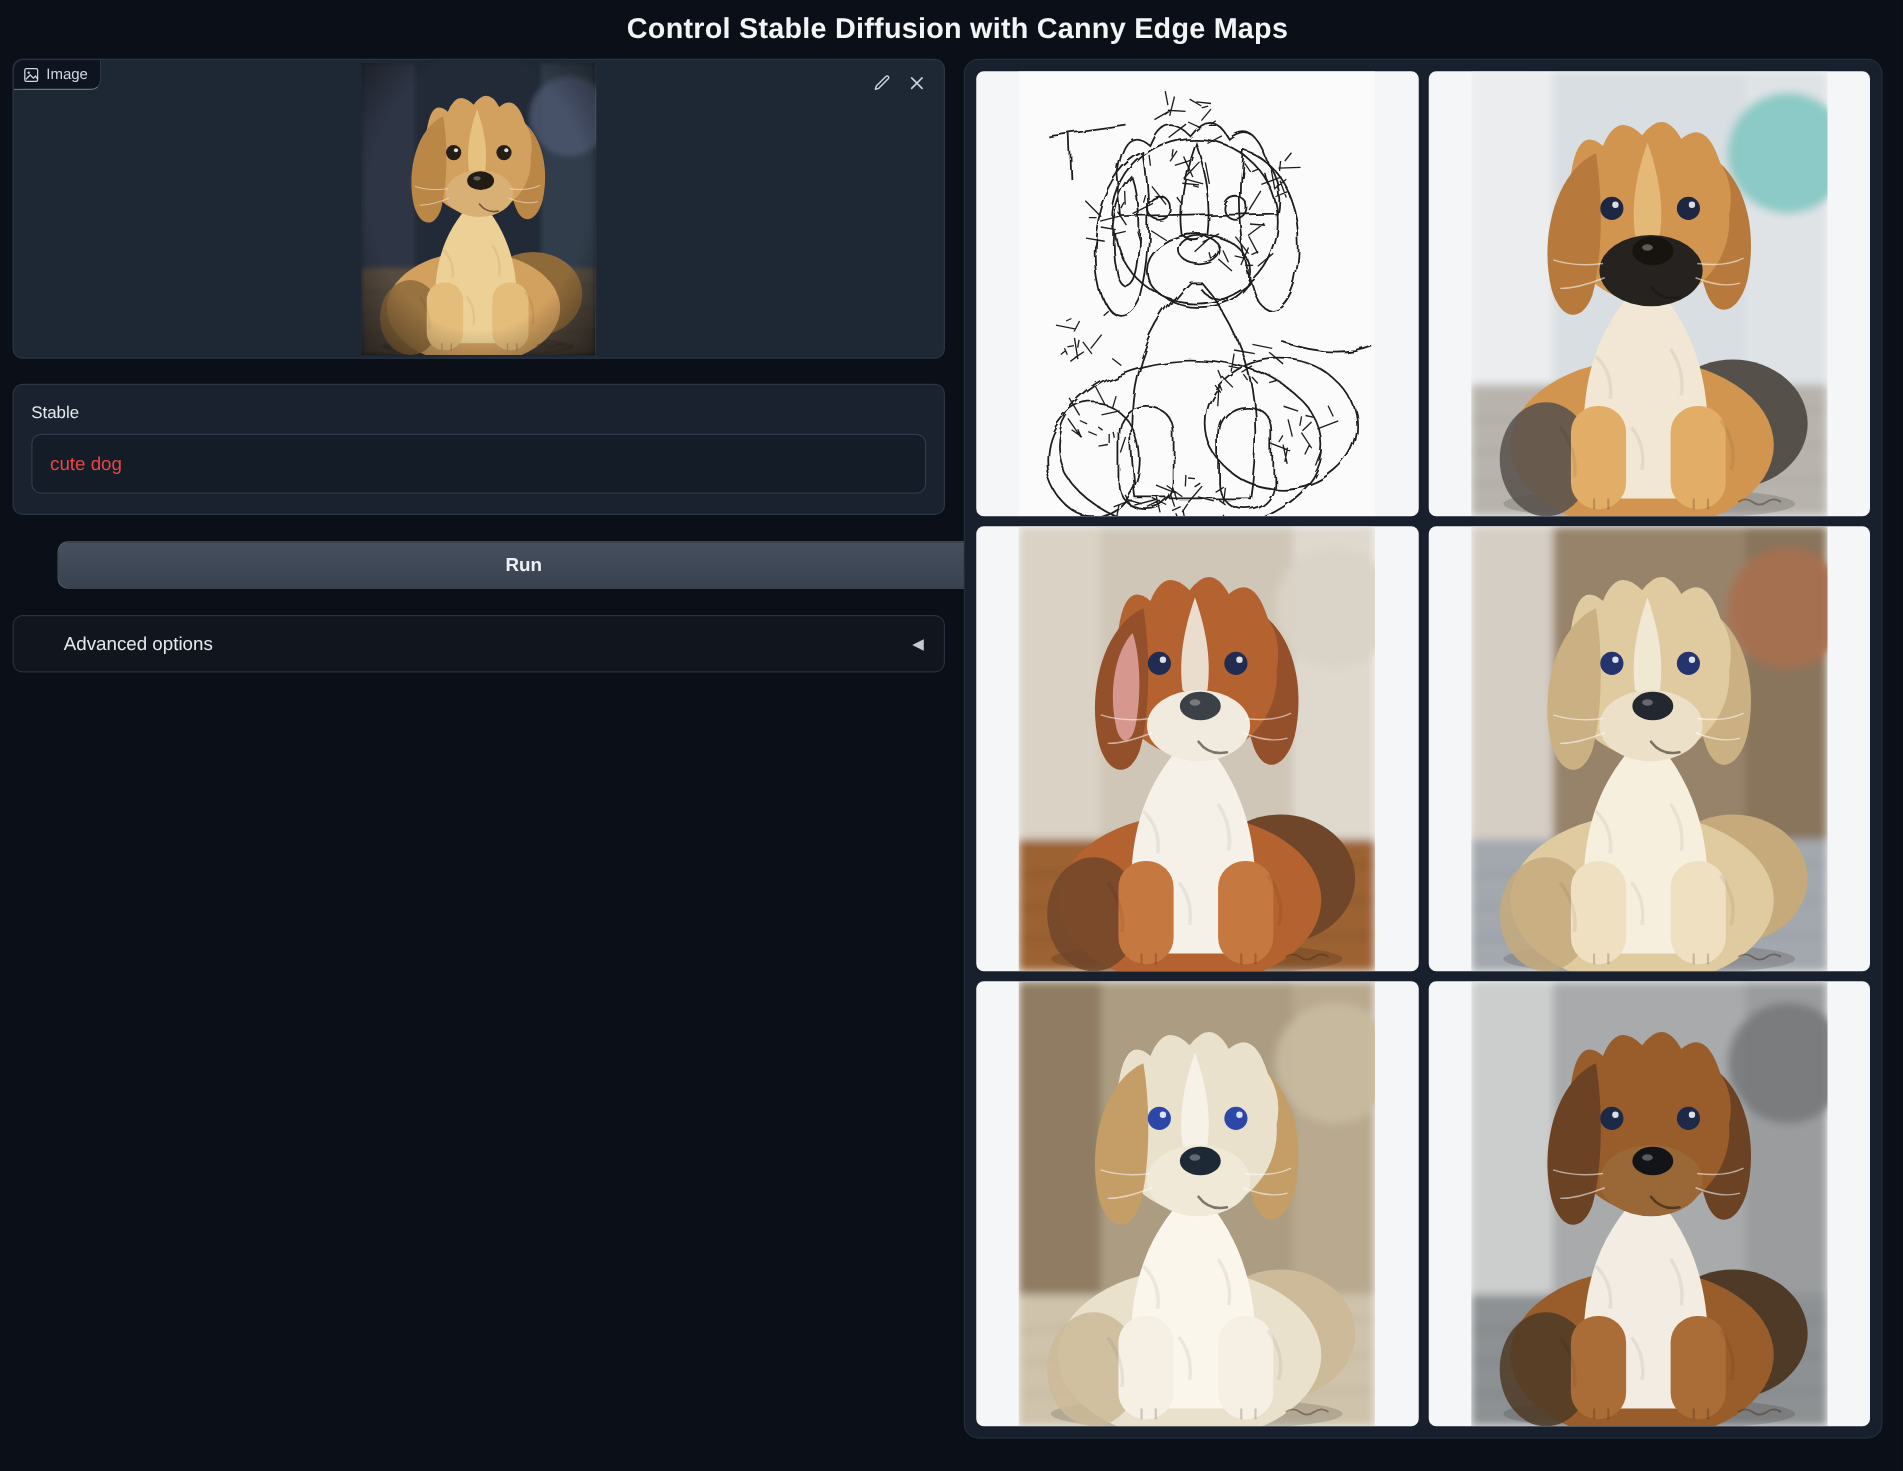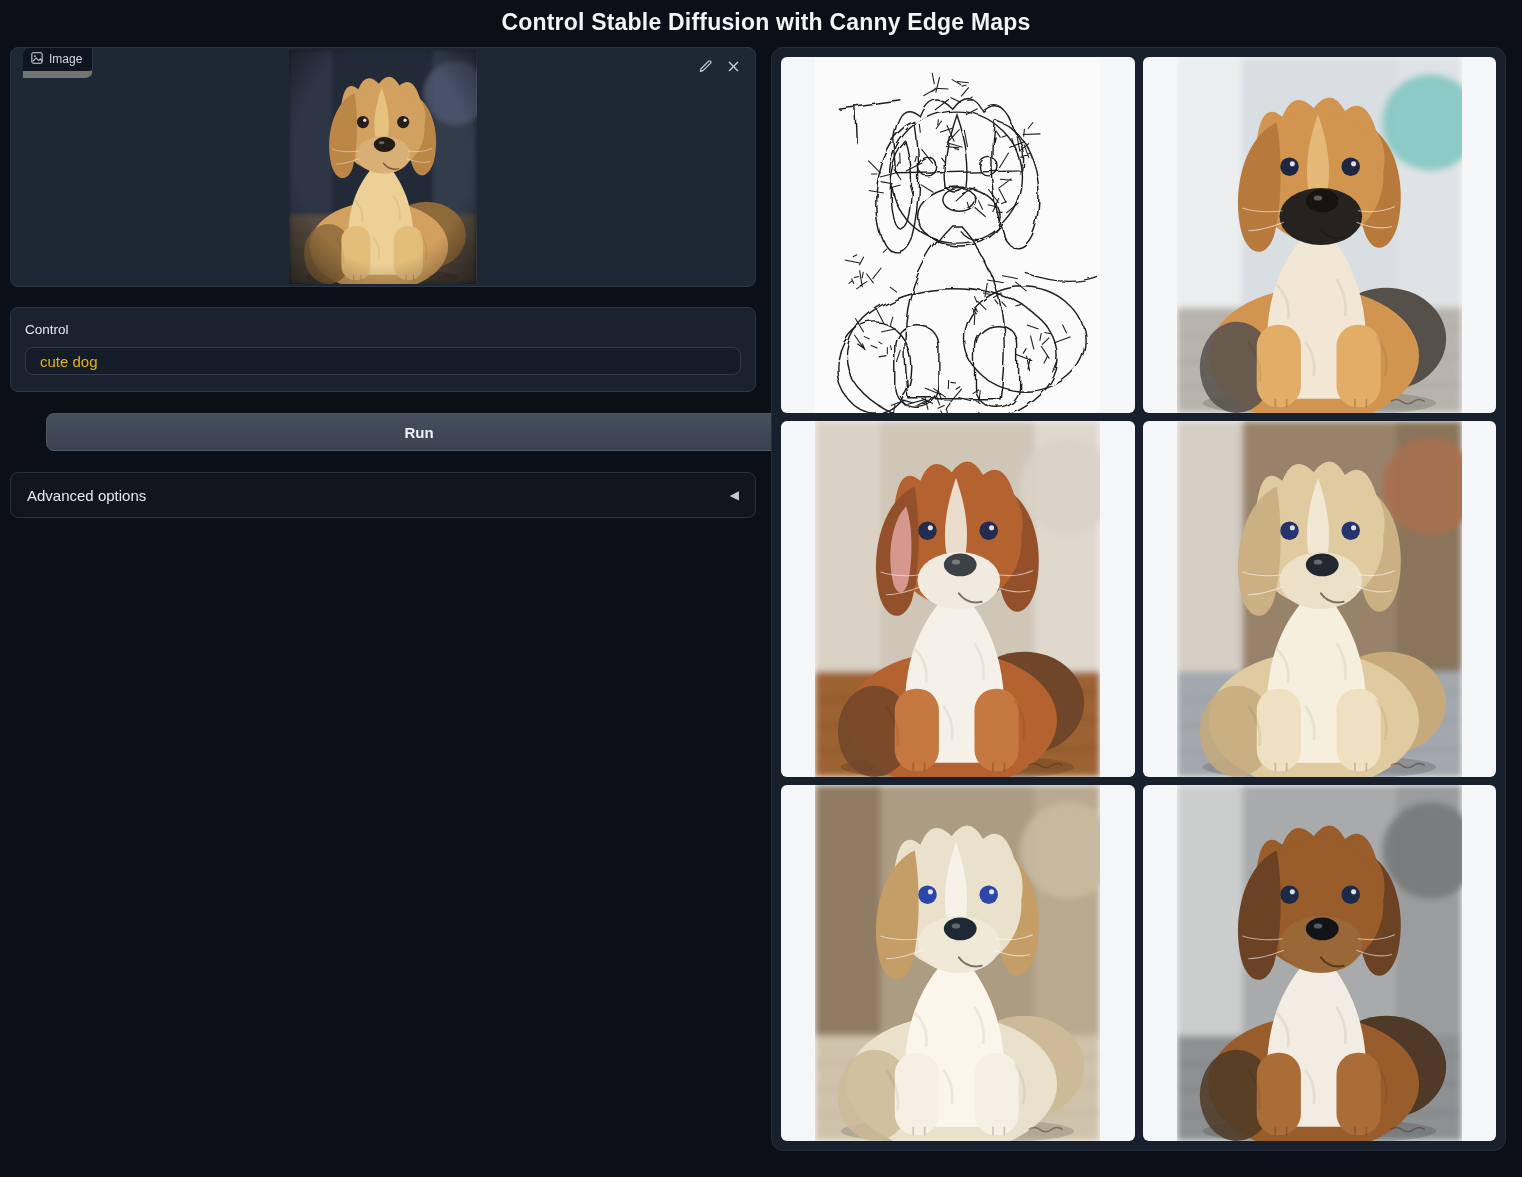--- a/index.html
+++ b/index.html
@@ -19,25 +19,25 @@
   .left-col { width:746px; flex:none; }
 
   
   .panel {
     background:#1a222f; border:1px solid #2b3543; border-radius:8px;
   }
   .image-block {
     position:relative; height:240px; background:#1e2835; overflow:hidden;
   }
   .block-label {
-    position:absolute; top:0; left:12px; z-index:3;
-    display:flex; align-items:flex-start; gap:6px;
+    position:absolute; top:0; left:0; z-index:3;
+    display:flex; align-items:flex-end; gap:6px;
     padding:4px 10px 5px 8px;
     background:#0f1520;
-    border-right:1px solid #2c3644; border-bottom:7px solid #737373;
+    border-right:1px solid #2c3644; border-bottom:1px solid #737373;
     border-radius:8px 0 8px 0;
     font-size:12px; color:#cfd6df;
   }
   .block-label svg { width:12px; height:12px; display:block; }
   .icon-buttons {
     position:absolute; top:9px; right:12px; z-index:3;
     display:flex; gap:9px;
   }
   .icon-btn {
     background:transparent; border:none; padding:2px; margin:0;
@@ -46,43 +46,43 @@
   .icon-btn svg { width:15px; height:15px; display:block; }
   .input-image-holder {
     position:absolute; inset:0; display:flex; justify-content:center; align-items:center;
   }
   .input-image-holder svg { height:234px; aspect-ratio:200/250; display:block; }
 
   
   .prompt-block { margin-top:20px; padding:14px 14px 16px; }
   .prompt-label { display:block; font-size:13.5px; color:#e6e9ed; margin-bottom:10px; }
   .prompt-input {
-    width:100%; height:28px; padding:0 14px;
+    width:100%; height:48px; padding:0 14px;
     background:#141c28; border:1px solid #2f3a4a; border-radius:8px;
-    color:#eab308; font-size:15px; font-family:"Liberation Sans", sans-serif;
+    color:#ef4444; font-size:15px; font-family:"Liberation Sans", sans-serif;
     outline:none;
   }
 
   
   .run-btn {
     margin-top:21px; width:100%; height:38px;
     background:linear-gradient(180deg,#454f5d,#3a4250);
     border:1px solid #4d5765; border-radius:8px;
     color:#eef1f4; font-size:15px; font-weight:700;
     font-family:"Liberation Sans", sans-serif; cursor:pointer;margin-left:36px;
   }
 
   
   .accordion {
     margin-top:21px; height:46px; padding:0 16px;
     background:#10151e; border:1px solid #27313f; border-radius:8px;
     display:flex; align-items:center; justify-content:space-between;
     cursor:pointer;
   }
-  .accordion-label { font-size:15px; color:#e6e9ec; }
+  .accordion-label { font-size:15px; color:#e6e9ec;margin-left:24px; }
   .accordion-arrow { font-size:12px; color:#c3cad3; }
 
   
   .gallery {
     flex:1; background:#18202e; border:1px solid #232d3b; border-radius:12px;
     padding:9px;
     display:grid; grid-template-columns:1fr 1fr; gap:8px; grid-auto-rows:356px;
   }
   .gallery-item {
     background:#f5f6f7; border-radius:6px; overflow:hidden;
@@ -163,21 +163,21 @@
             <path d="M74,108 Q58,110 46,106 M75,116 Q60,122 50,122 M127,108 Q143,110 153,105 M126,116 Q141,122 151,119" stroke="rgba(255,255,255,.55)" stroke-width="0.8" fill="none"></path>
             <path d="M69,240 L69,246 M77,240 L77,246 M125,240 L125,246 M133,240 L133,246" stroke="rgba(0,0,0,.18)" stroke-width="1.2" fill="none"></path>
             <path d="M70,160 Q80,170 78,184 M112,156 Q120,168 118,182 M50,200 Q60,214 58,228 M140,196 Q150,210 146,224 M90,200 Q98,210 96,224" stroke="rgba(0,0,0,.06)" stroke-width="2" fill="none"></path>
             <path d="M150,242 q4,-3 8,0 q4,3 8,0 q4,-3 8,0" stroke="rgba(70,45,25,.45)" stroke-width="1" fill="none"></path>
             <rect x="0" y="0" width="200" height="250" fill="url(#vgin)"></rect>
           </svg>
         </div>
     </div>
 
     <div class="panel prompt-block">
-      <label class="prompt-label">Control</label>
+      <label class="prompt-label">Stable</label>
       <input class="prompt-input" type="text" value="cute dog" style="">
     </div>
 
     <button class="run-btn">Run</button>
 
     <div class="accordion">
       <span class="accordion-label">Advanced options</span>
       <span class="accordion-arrow">◀</span>
     </div>
 

